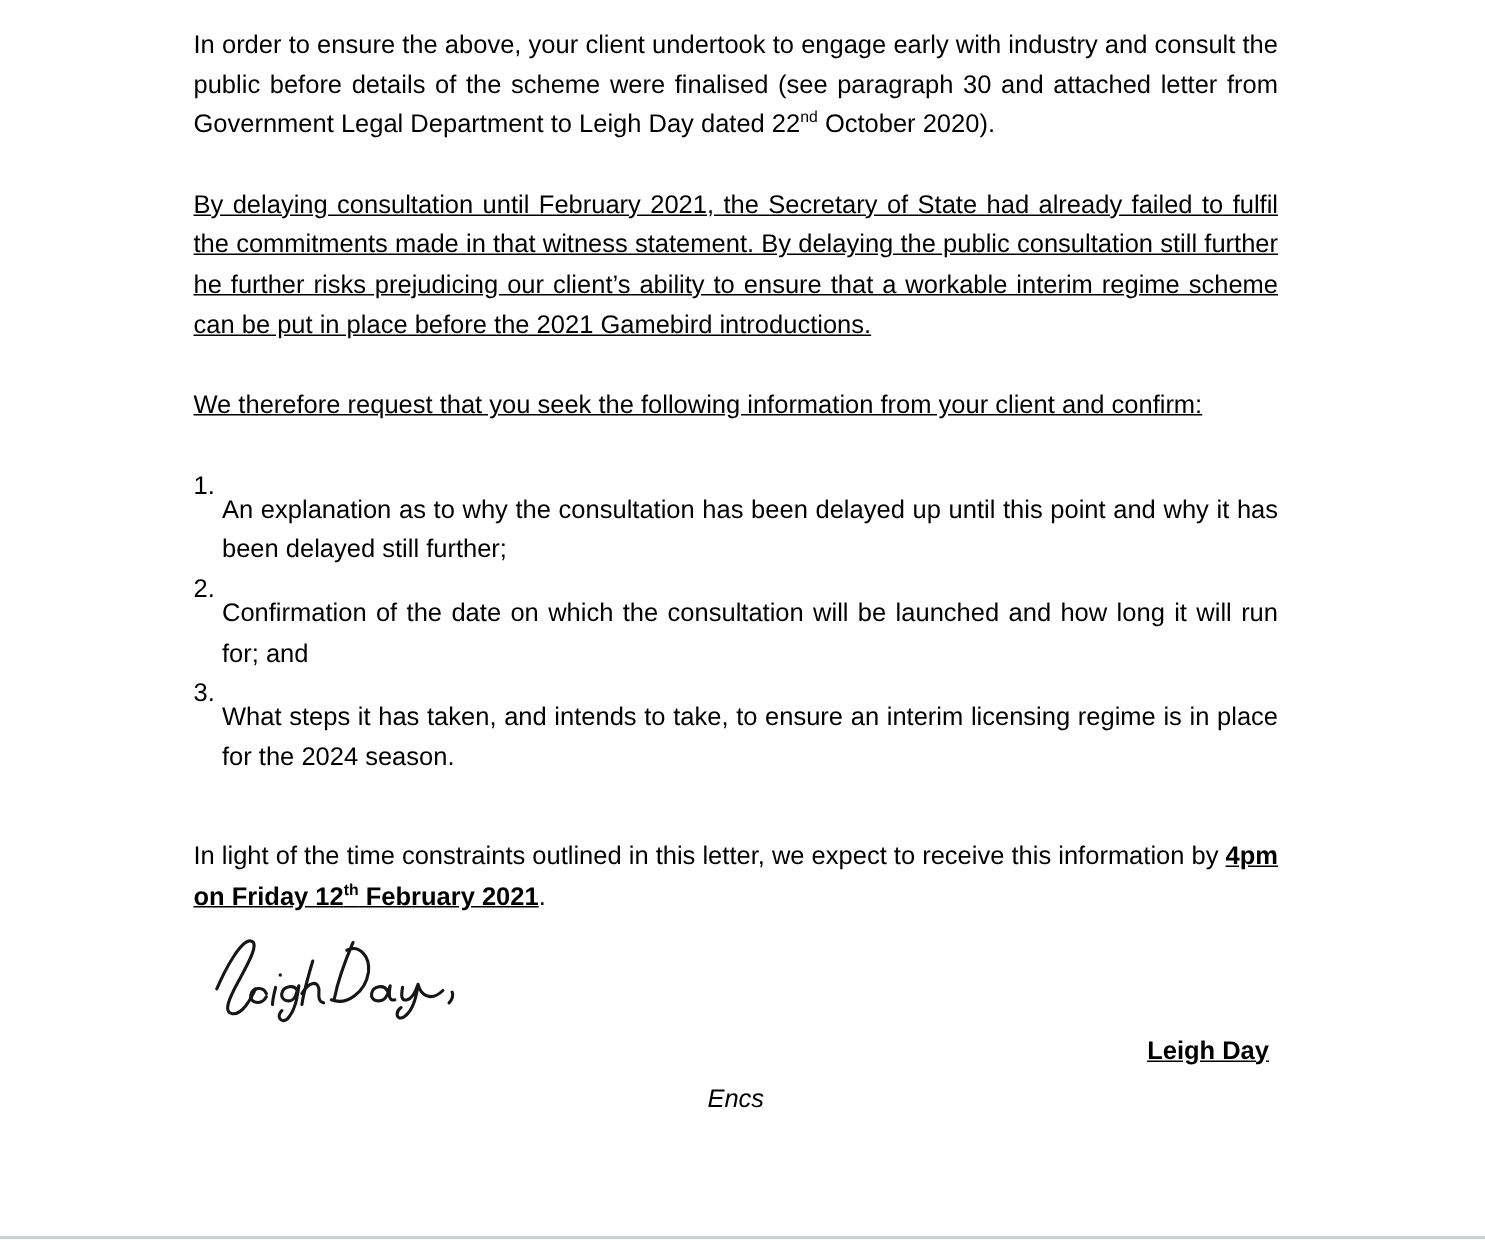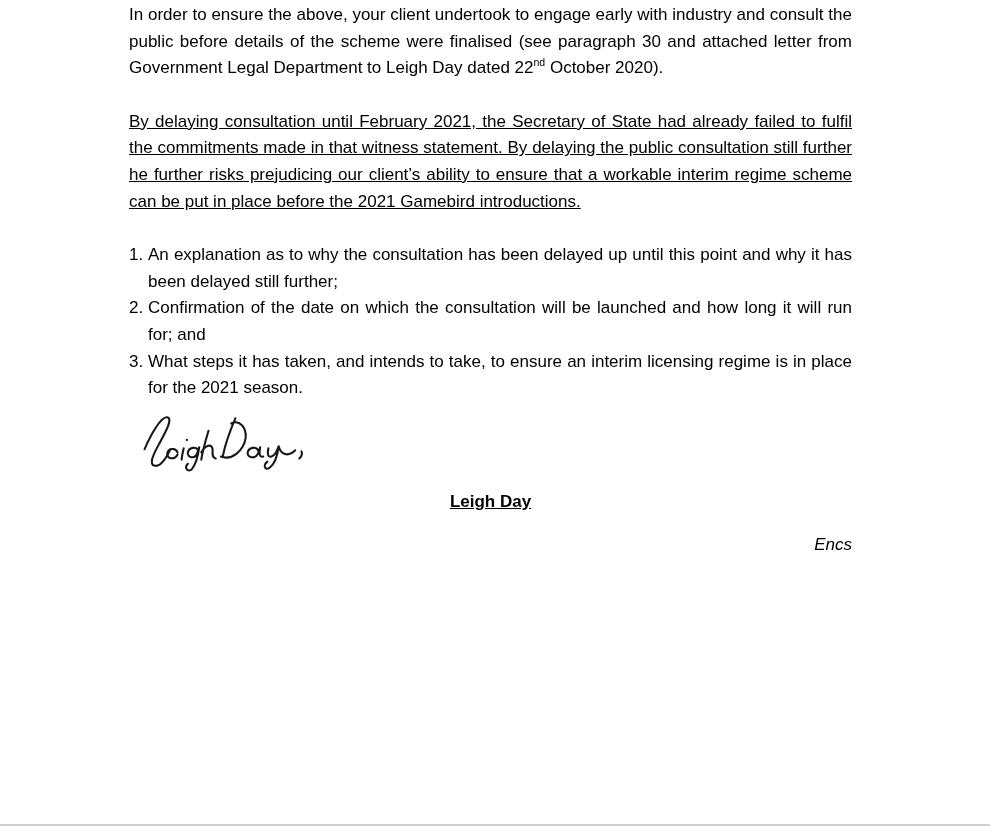--- a/index.html
+++ b/index.html
@@ -12,21 +12,21 @@
     height: 827px;
     position: relative;
     overflow: hidden;
     font-family: "Liberation Sans", sans-serif;
     color: #000000;
   }
   .letter {
     position: absolute;
     top: 0; left: 0;
     width: 990px;
-    padding: 2px 138px 0 129px;
+    padding: 17px 138px 0 129px;
     box-sizing: border-box;
     font-size: 17px;
     line-height: 26.6px;
   }
   .para {
     margin: 0;
     text-align: justify;
   }
   .gap { margin-top: 27px; text-decoration: underline; }
   .big-gap { margin-top: 40px; }
@@ -43,71 +43,74 @@
   .list-item {
     display: flex;
     margin: 0;
   }
   .list-num {
     flex: 0 0 19px;
   }
   .list-text {
     flex: 1 1 auto;
     text-align: justify;
+    margin-top: 16px;
   }
   .closing { text-align: left; }
   .signature-block {
     margin-top: 6px;
     height: 64px;
   }
   .signer-name {
-    margin: 17px;
+    margin: 6px;
     font-weight: bold;
     text-decoration: underline;
-    text-align: center;
+    text-align: right;
   }
   .encs {
     margin: 0;
     font-style: italic;
-    text-align: right;
+    text-align: center;
   }
   .bottom-rule {
     position: absolute;
     left: 0;
     right: 0;
     bottom: 1px;
     height: 2px;
     background: #ccd1d5;
   }
 </style>
 </head>
 <body>
 
 <div class="letter">
 
   <p class="para"><span>In order to ensure the above, your client undertook to engage early with industry and consult the public before details of the scheme were finalised (see paragraph 30 and attached letter from Government Legal Department to Leigh Day dated 22</span><sup>nd</sup><span> October 2020).</span></p>
 
   <p class="para gap">By delaying consultation until February 2021, the Secretary of State had already failed to fulfil the commitments made in that witness statement. By delaying the public consultation still further he further risks prejudicing our client’s ability to ensure that a workable interim regime scheme can be put in place before the 2021 Gamebird introductions.</p>
 
+  <p class="para gap">We therefore request that you seek the following information from your client and confirm:</p>
 
   <div class="num-list">
     <div class="list-item">
       <span class="list-num">1.</span>
       <span class="list-text">An explanation as to why the consultation has been delayed up until this point and why it has been delayed still further;</span>
     </div>
     <div class="list-item">
       <span class="list-num">2.</span>
       <span class="list-text">Confirmation of the date on which the consultation will be launched and how long it will run for; and</span>
     </div>
     <div class="list-item">
       <span class="list-num">3.</span>
-      <span class="list-text">What steps it has taken, and intends to take, to ensure an interim licensing regime is in place for the 2021 season.</span>
+      <span class="list-text">What steps it has taken, and intends to take, to ensure an interim licensing regime is in place for the 2024 season.</span>
     </div>
   </div>
 
+  <p class="para big-gap"><span>In light of the time constraints outlined in this letter, we expect to receive this information by </span><span class="deadline"><span>4pm on Friday 12</span><sup>th</sup><span> February 2021</span></span><span>.</span></p>
 
 
   <div class="signature-block">
     <svg width="190" height="64" viewBox="0 0 170 62">
       <g fill="none" stroke="#161616" stroke-width="2" stroke-linecap="round" stroke-linejoin="round">
         <path d="M8 40 C14 26 24 8 30 9 C36 10 28 24 22 35 C16 46 12 55 18 56 C24 57 30 47 33 40"></path>
         <path d="M40 43 C38 38 31 39 30 44 C29 49 37 51 40 45"></path>
         <path d="M46 39 C45 43 44 47 44 50"></path>
         <circle cx="49" cy="31" r="1.1" fill="#161616" stroke="none"></circle>
         <path d="M60 41 C58 37 51 38 50 43 C49 48 57 50 59 44 L61 38 C60 45 59 53 54 59 C50 63 46 58 50 54"></path>

